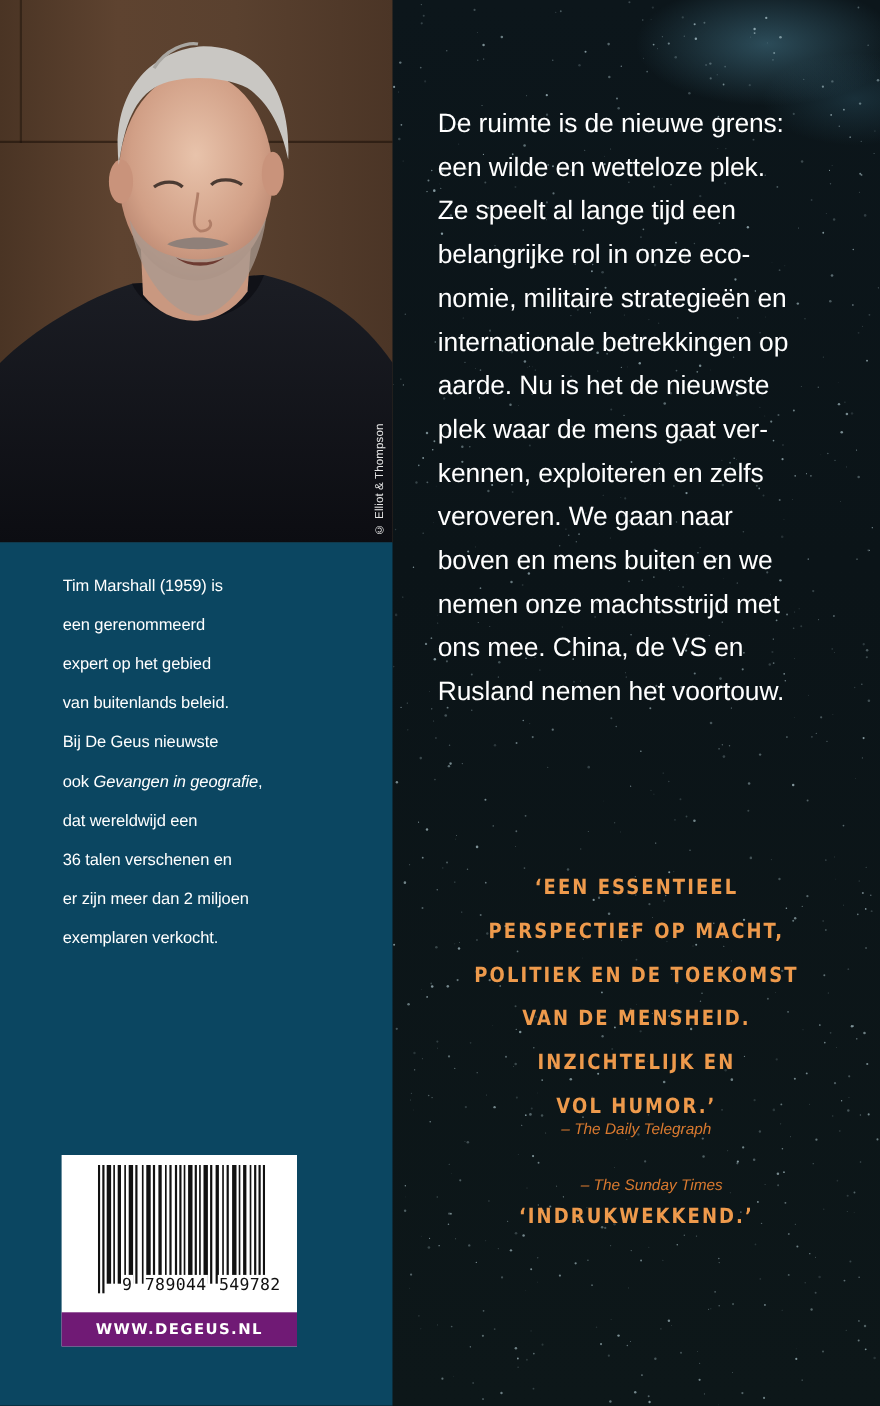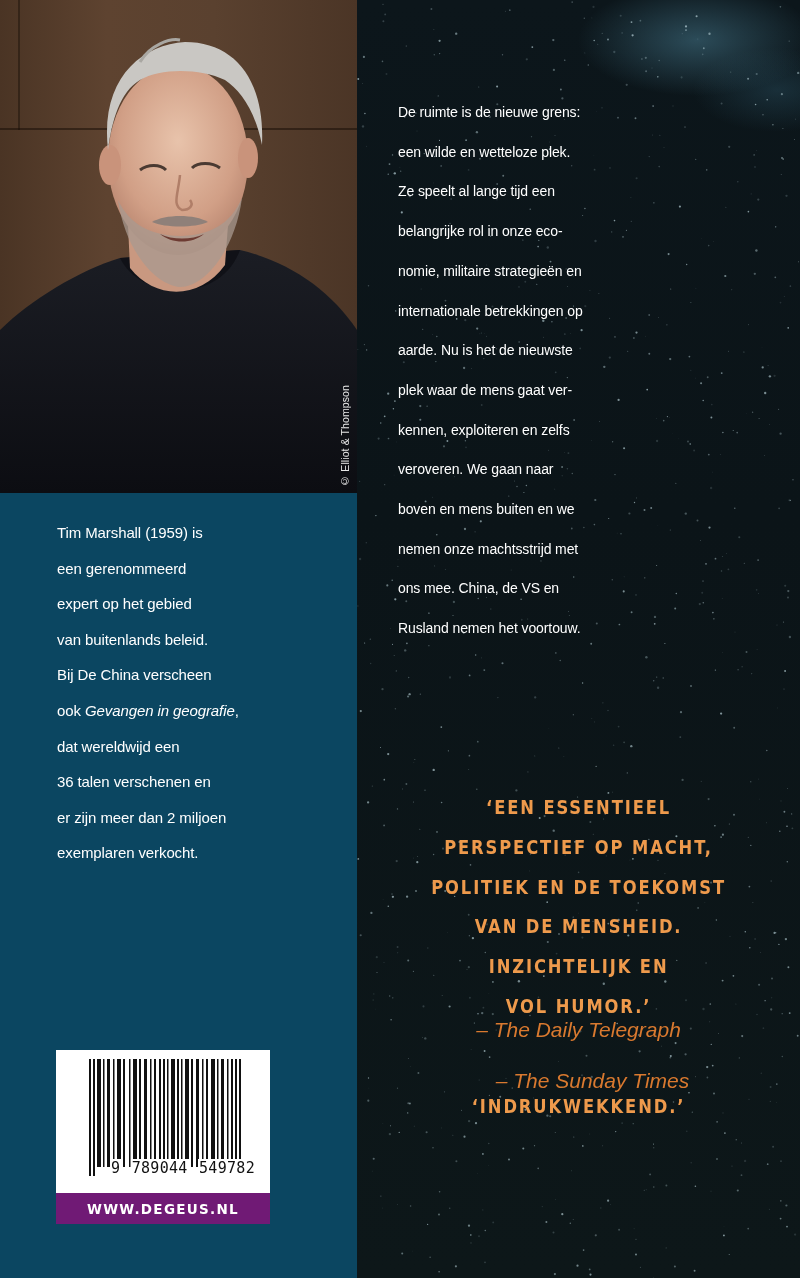--- a/index.html
+++ b/index.html
@@ -51,32 +51,32 @@
   .right-col {
     position: absolute; left: 357px; top: 0; width: 443px; height: 1278px; overflow: hidden;
     background:
       radial-gradient(ellipse 170px 80px at 340px 40px, rgba(70,120,140,0.55), rgba(0,0,0,0) 70%),
       radial-gradient(ellipse 120px 60px at 420px 90px, rgba(50,95,115,0.35), rgba(0,0,0,0) 70%),
       linear-gradient(180deg, #0c161b 0%, #0b1418 40%, #0d1719 100%);
   }
   .stars { position: absolute; left: 0; top: 0; width: 443px; height: 1278px; }
   .blurb {
     position: absolute; left: 41px; top: 93px; width: 390px;
-    color: #ffffff; font-size: 14px; line-height: 39.7px; letter-spacing: -0.1px;
+    color: #ffffff; font-size: 24px; line-height: 39.7px; letter-spacing: -0.1px;
   }
   .blurb div { white-space: nowrap; }
   .quote {
     position: absolute; left: 0; top: 788px; width: 443px; text-align: center;
     color: #ee9a4c; font-family: "DejaVu Sans", sans-serif; font-weight: bold;
     font-size: 19px; line-height: 39.8px; letter-spacing: 2.2px; transform: scaleX(0.86);
     transform-origin: 222px 0;
   }
   .attrib {
     position: absolute; left: 0; width: 443px; text-align: center;
-    color: #d9792f; font-style: italic; font-size: 21px;
+    color: #d9792f; font-style: italic; font-size: 14px;
   }
   .attrib.a1 { top: 1018px; }
   .quote2 {
     position: absolute; left: 0; top: 1095px; width: 443px; text-align: center;
     color: #ee9a4c; font-family: "DejaVu Sans", sans-serif; font-weight: bold;
     font-size: 19px; letter-spacing: 2.2px; transform: scaleX(0.86); transform-origin: 222px 0;
   }
   .attrib.a2 { top: 1069px; margin-left: 14px; }
 </style>
 </head>
@@ -124,21 +124,21 @@
     </svg>
     <div class="credit">© Elliot &amp; Thompson</div>
   </div>
 
   <div class="bio-panel">
     <div class="bio">
       <div>Tim Marshall (1959) is</div>
       <div>een gerenommeerd</div>
       <div>expert op het gebied</div>
       <div>van buitenlands beleid.</div>
-      <div>Bij De China verscheen</div>
+      <div>Bij De Geus nieuwste</div>
       <div><span>ook </span><em>Gevangen in geografie</em><span>,</span></div>
       <div>dat wereldwijd een</div>
       <div>36 talen verschenen en</div>
       <div>er zijn meer dan 2 miljoen</div>
       <div>exemplaren verkocht.</div>
     </div>
 
     <div class="barcode-box">
       <svg class="barcode-bars" viewBox="0 0 152 117" preserveAspectRatio="none">
         <g fill="#111">

